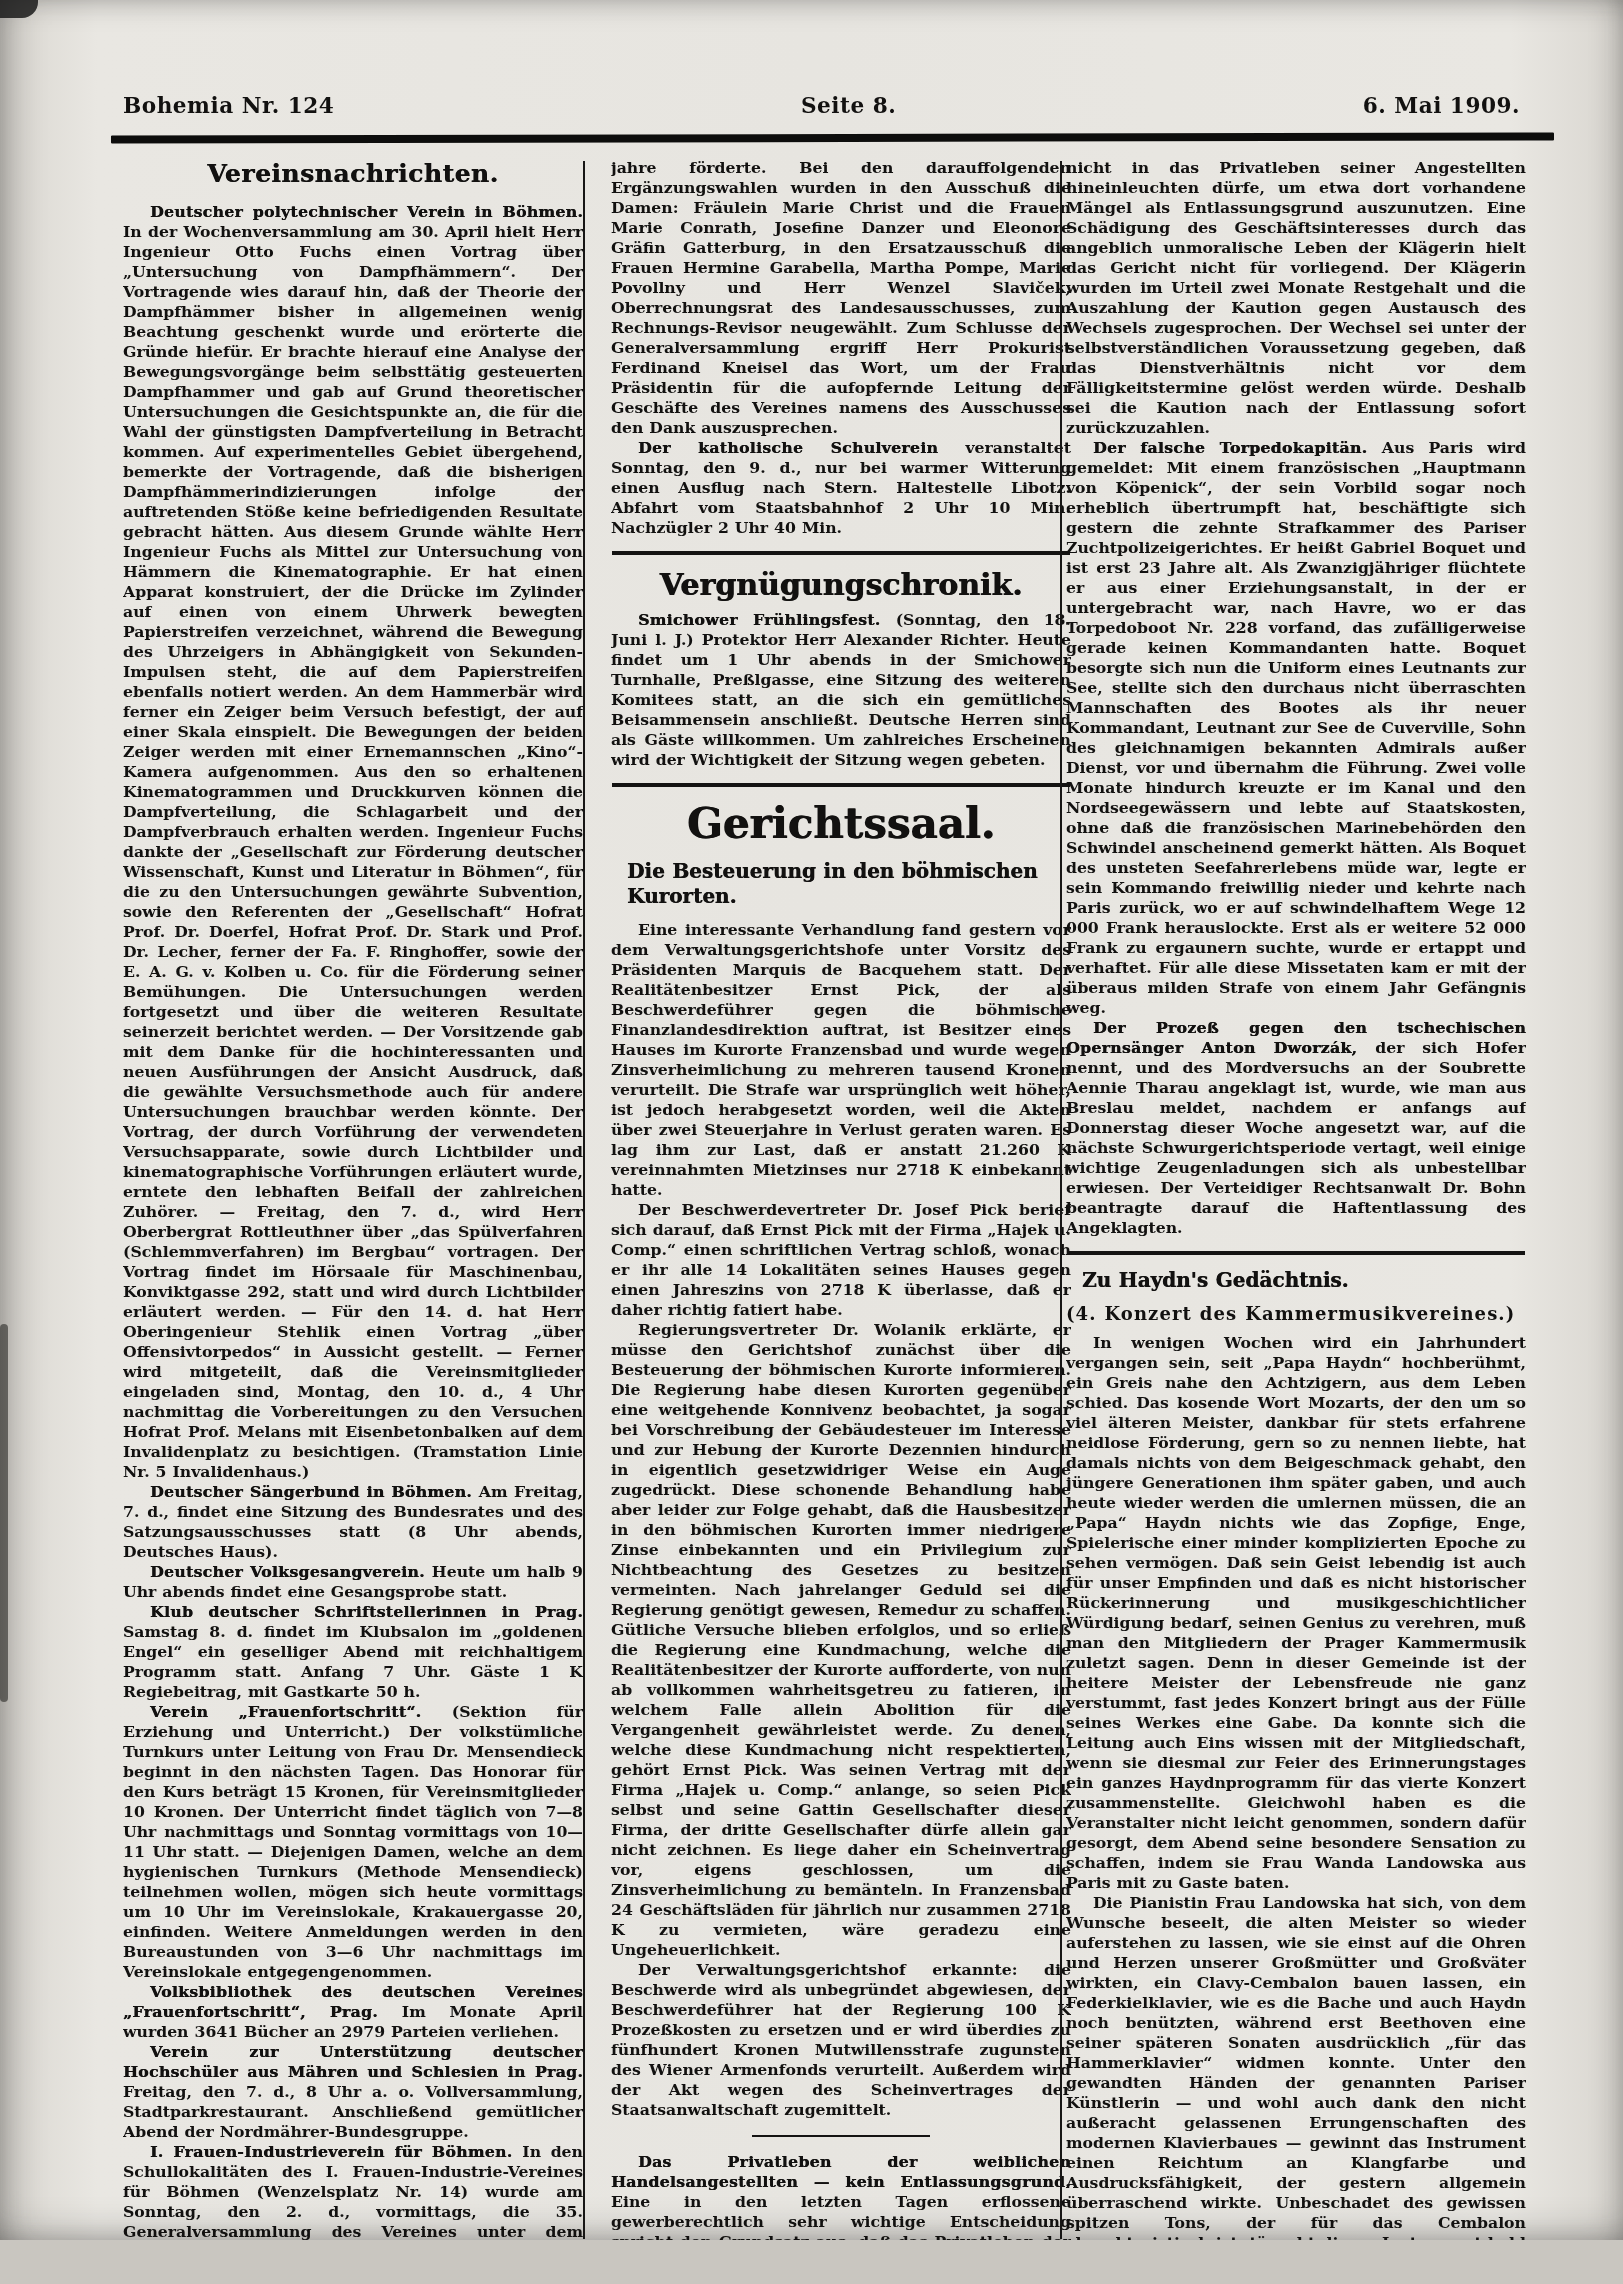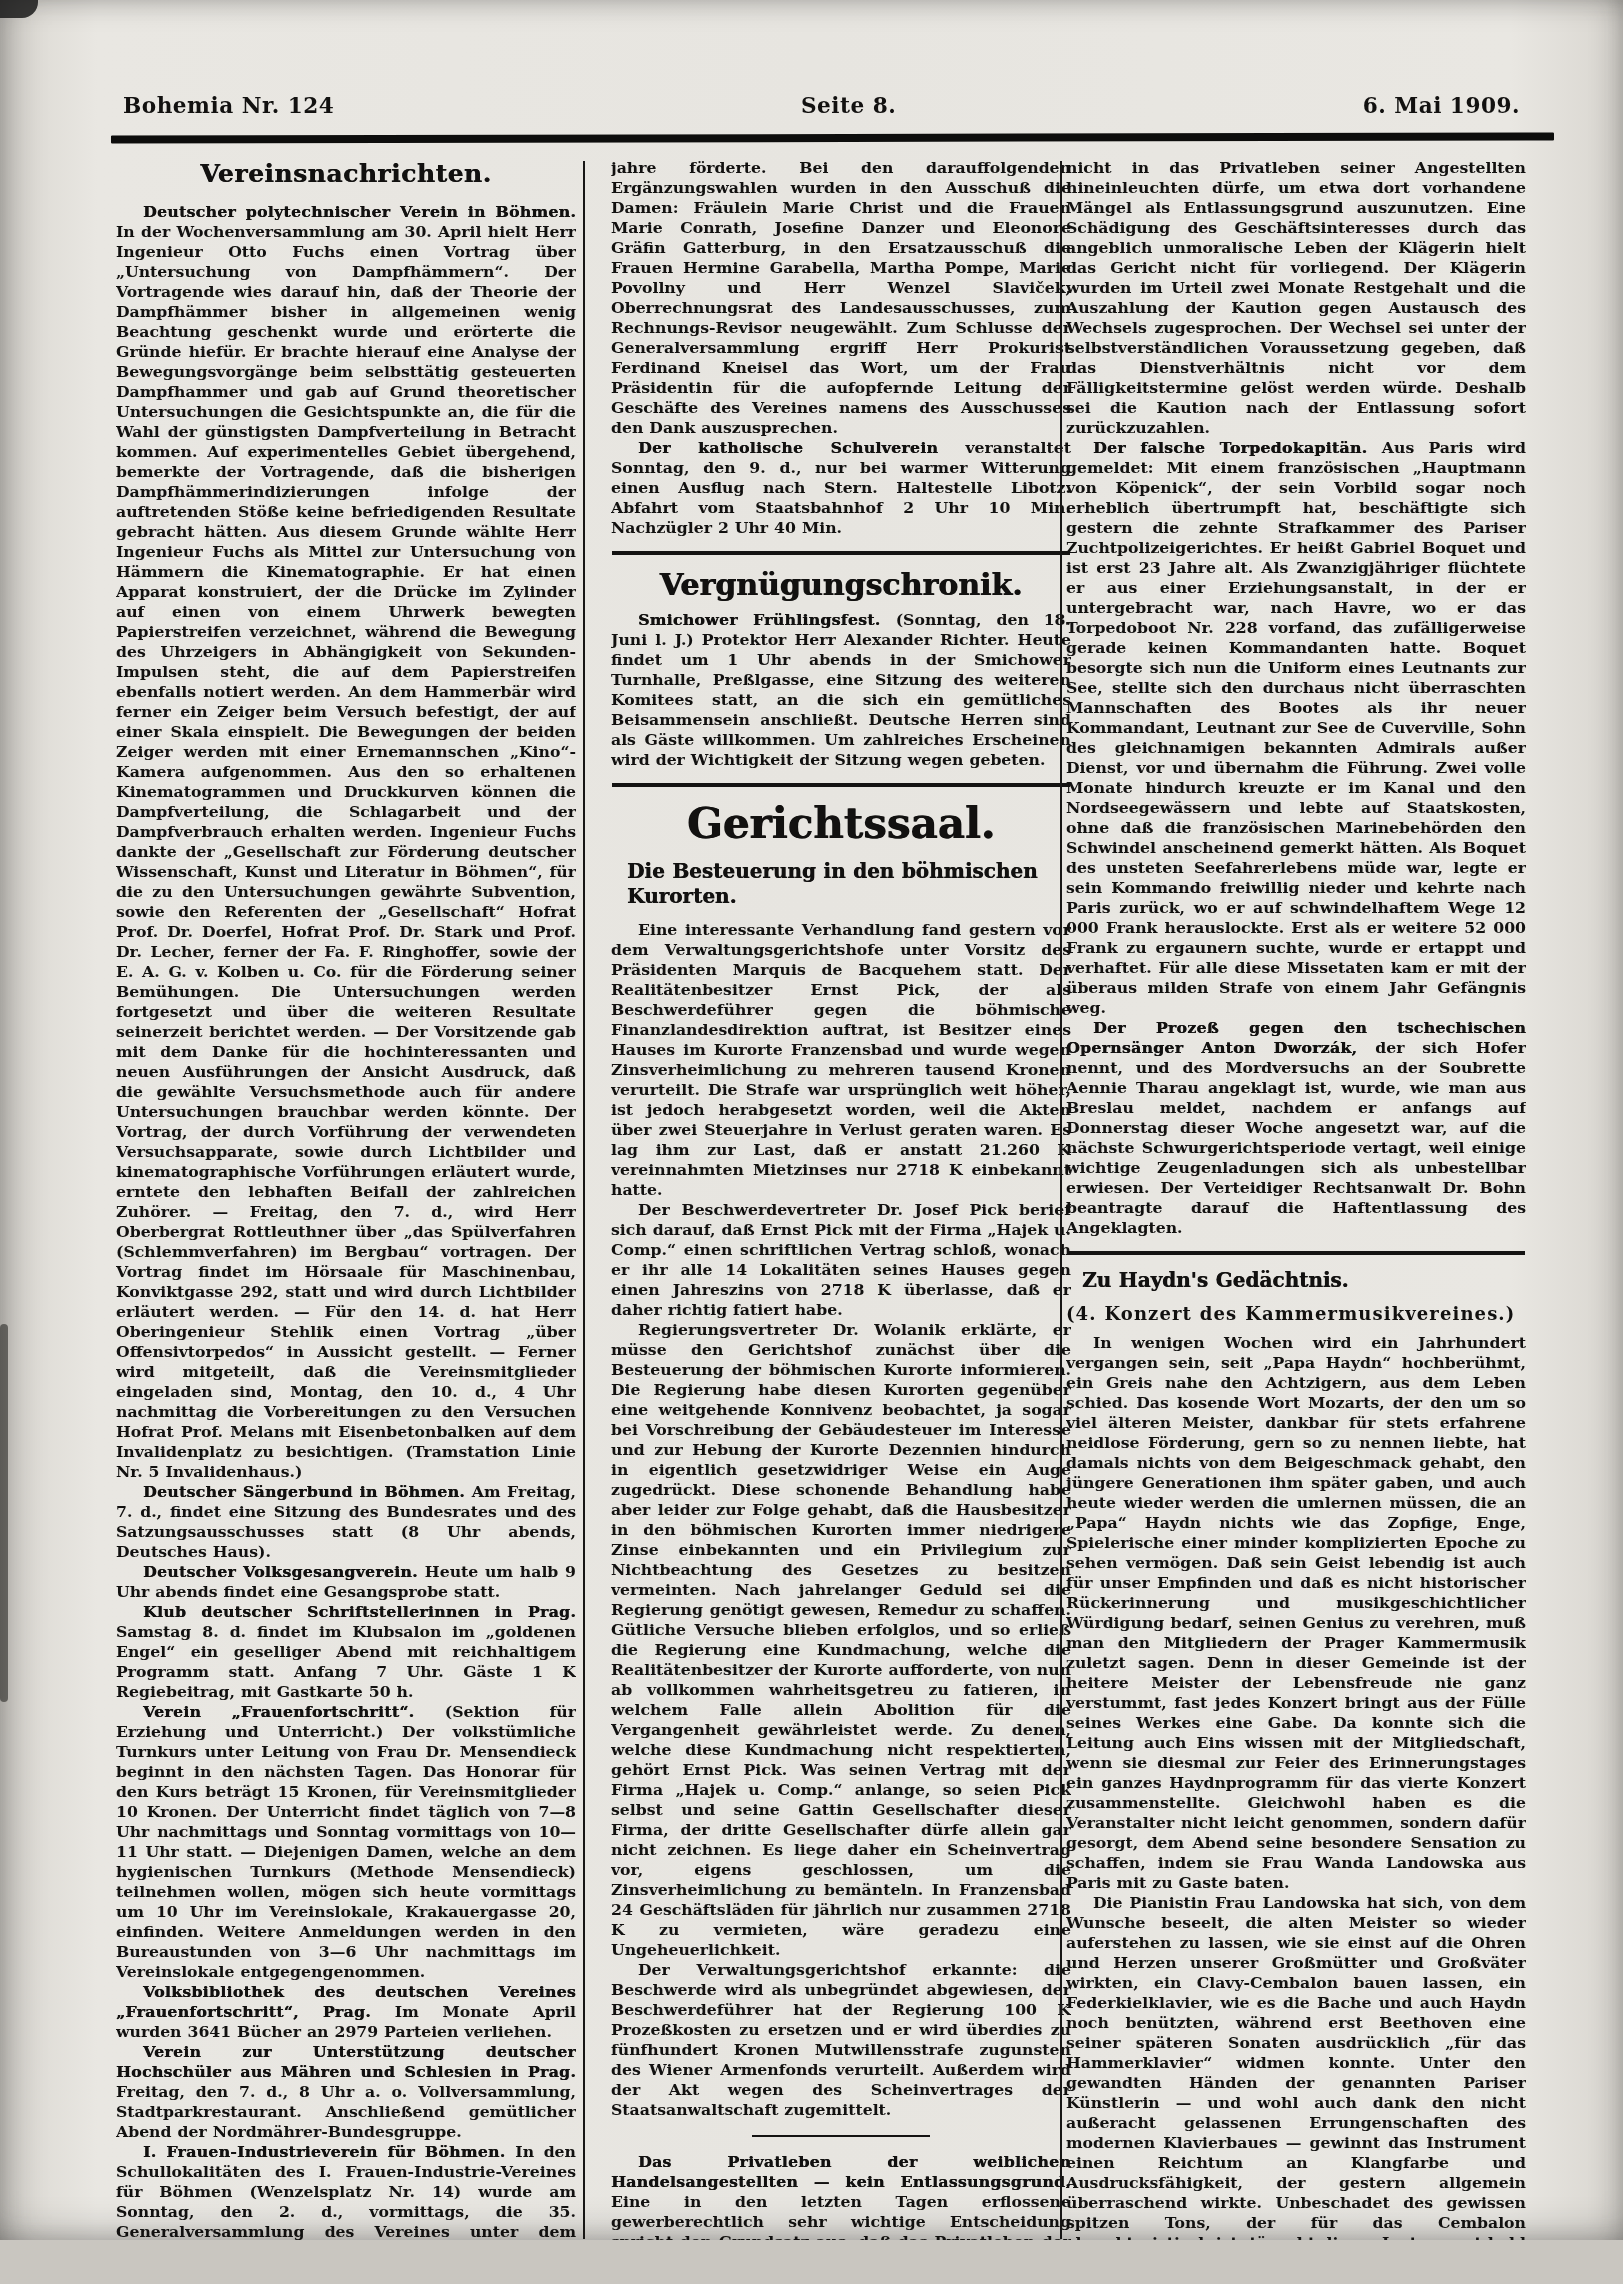--- a/index.html
+++ b/index.html
@@ -28,21 +28,21 @@
     position:absolute;top:134px;left:111px;width:1443px;height:8px;
     background:#0d0d0c;transform:rotate(-0.12deg);border-radius:1.1px;
   }
   
   .columns{position:absolute;top:158px;left:116px;width:1422px;height:2083px;}
   .col{
     position:absolute;top:0;height:2083px;width:460px;overflow:hidden;
     text-align:justify;font-size:15.7px;line-height:20px;font-weight:700;
     hyphens:auto;-webkit-hyphens:auto;word-spacing:0.5px;
   }
-  .col1{left:0;}
+  .col1{left:7px;}
   .col2{left:495px;}
   .col3{left:950px;}
   .vrule{position:absolute;top:3.2px;width:2.2px;height:2078px;background:#171615;}
   .vrule1{left:467px;}
   .vrule2{left:944px;}
   
   .para{margin:0;text-indent:27px;}
   .para.noindent{text-indent:0;}
   .lead{font-weight:bold;text-shadow:0.4px 0 0 #121110;letter-spacing:0.3px;}
   .h-col{

